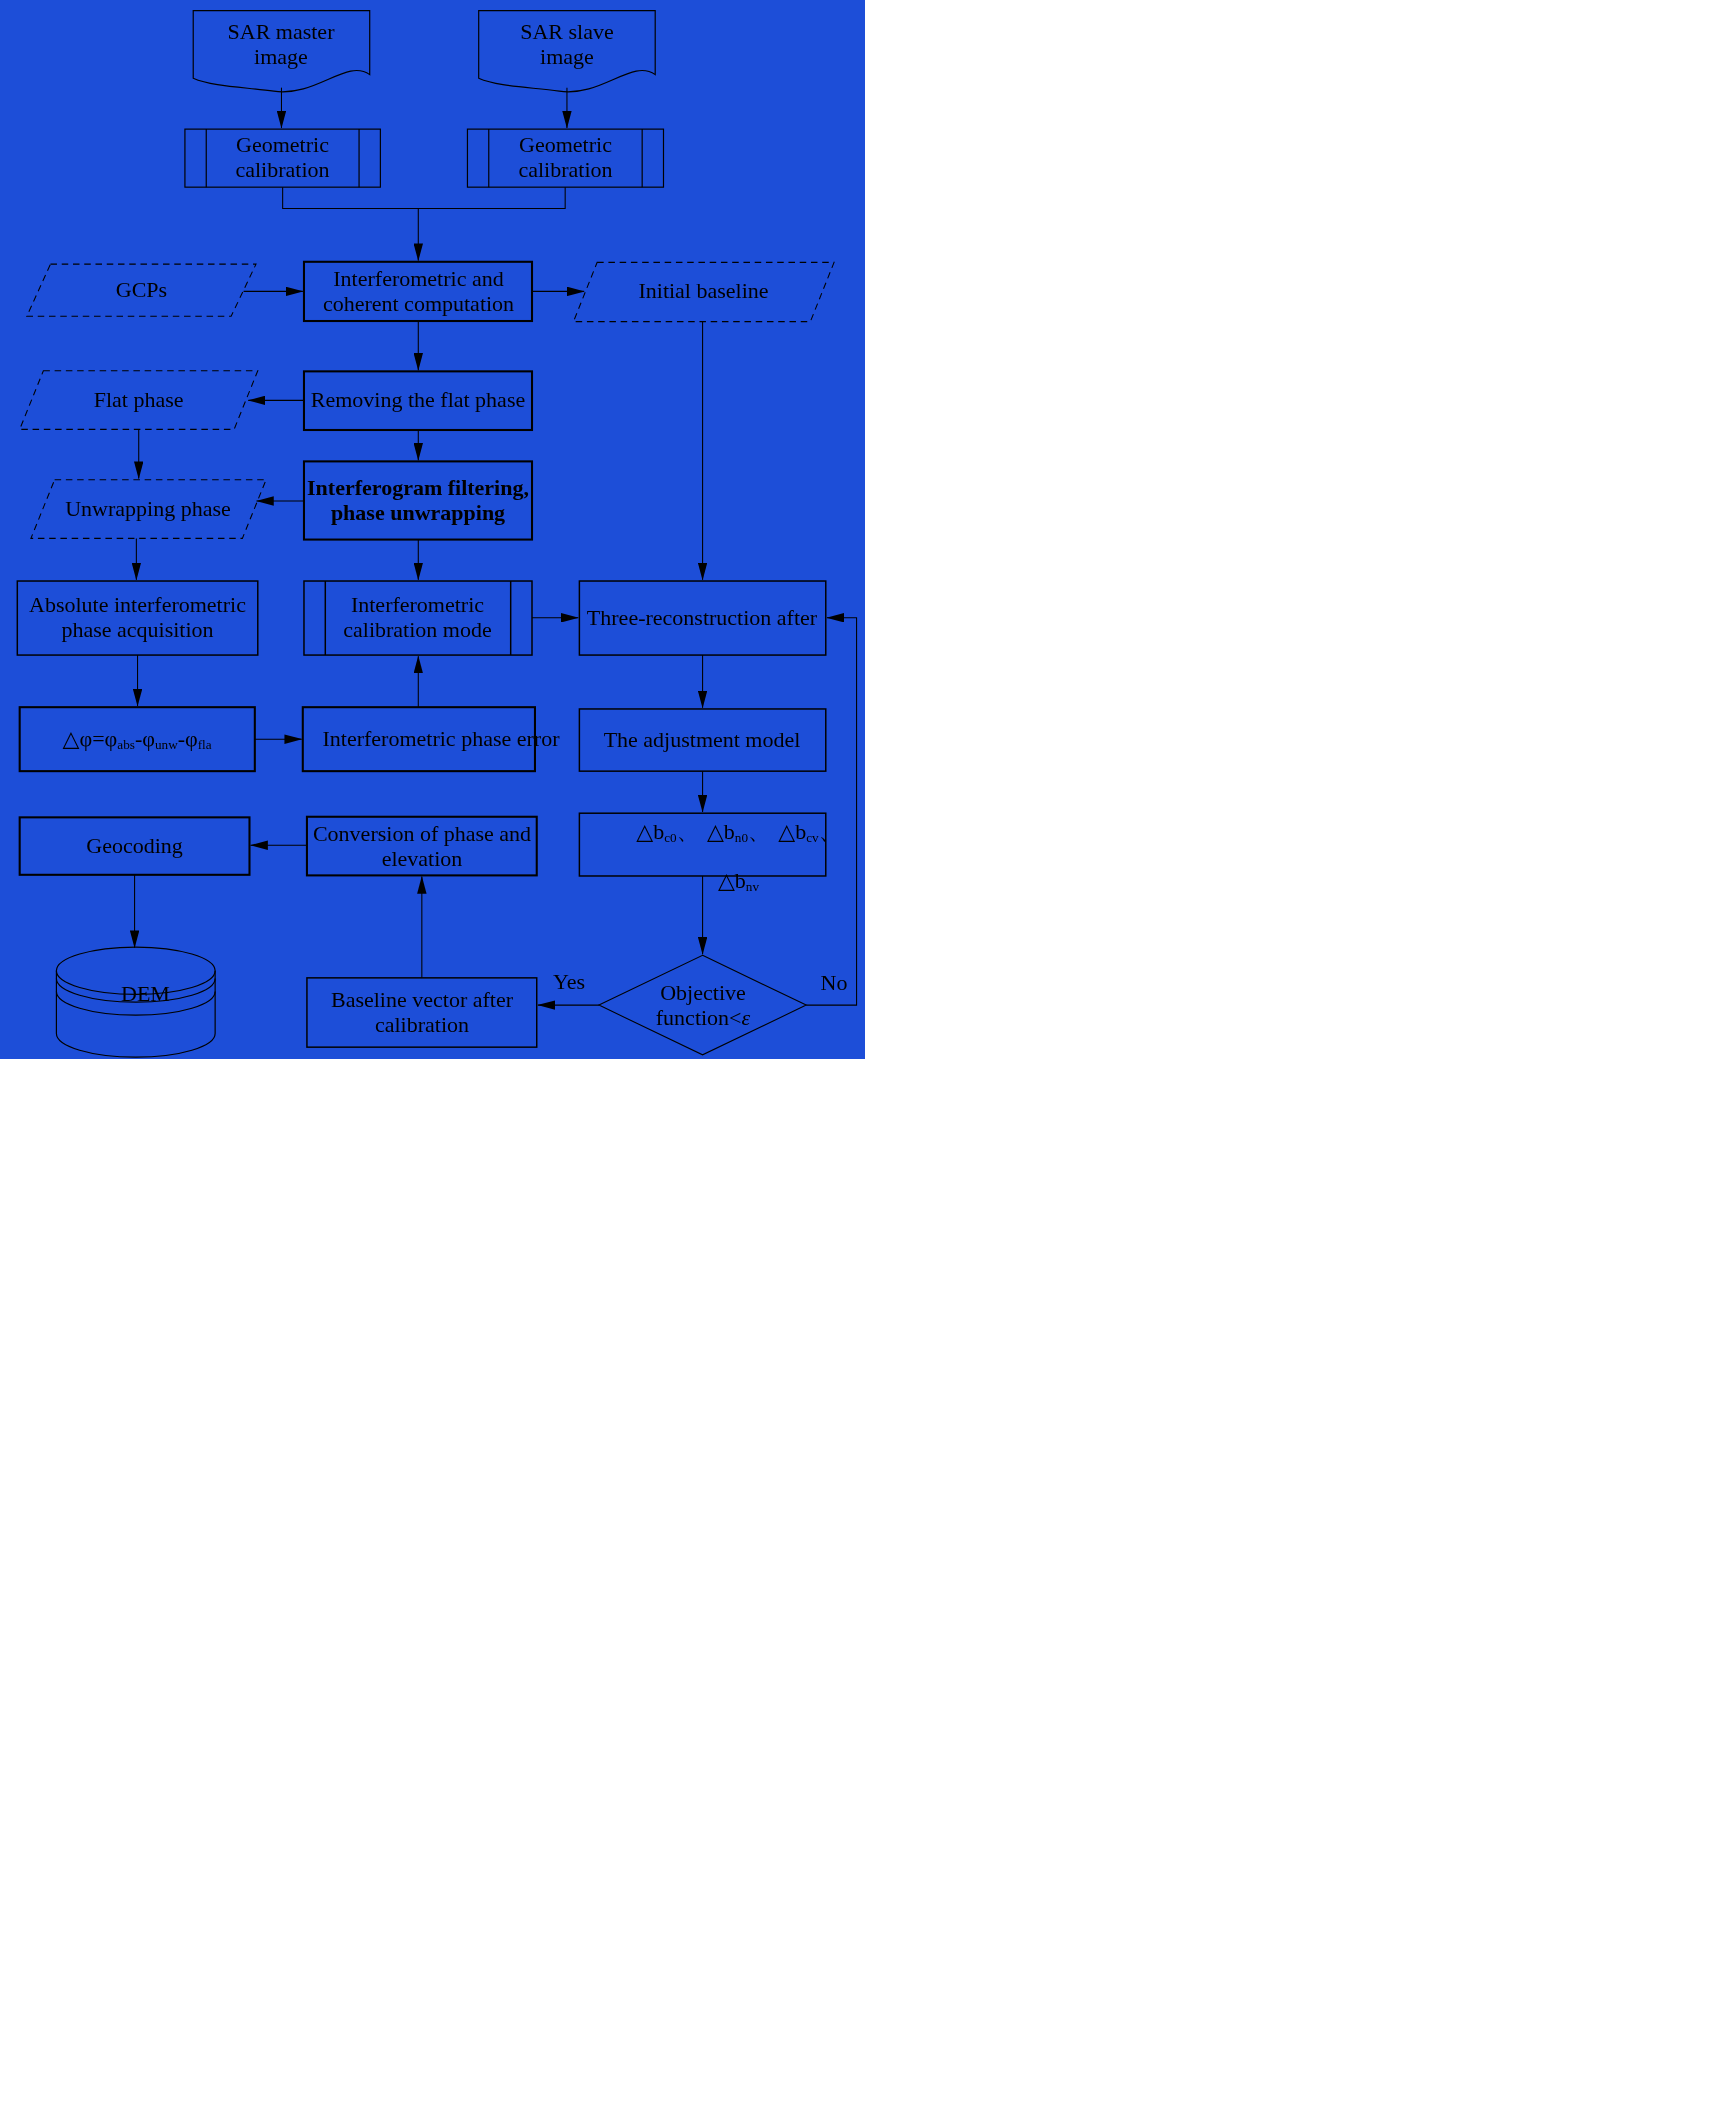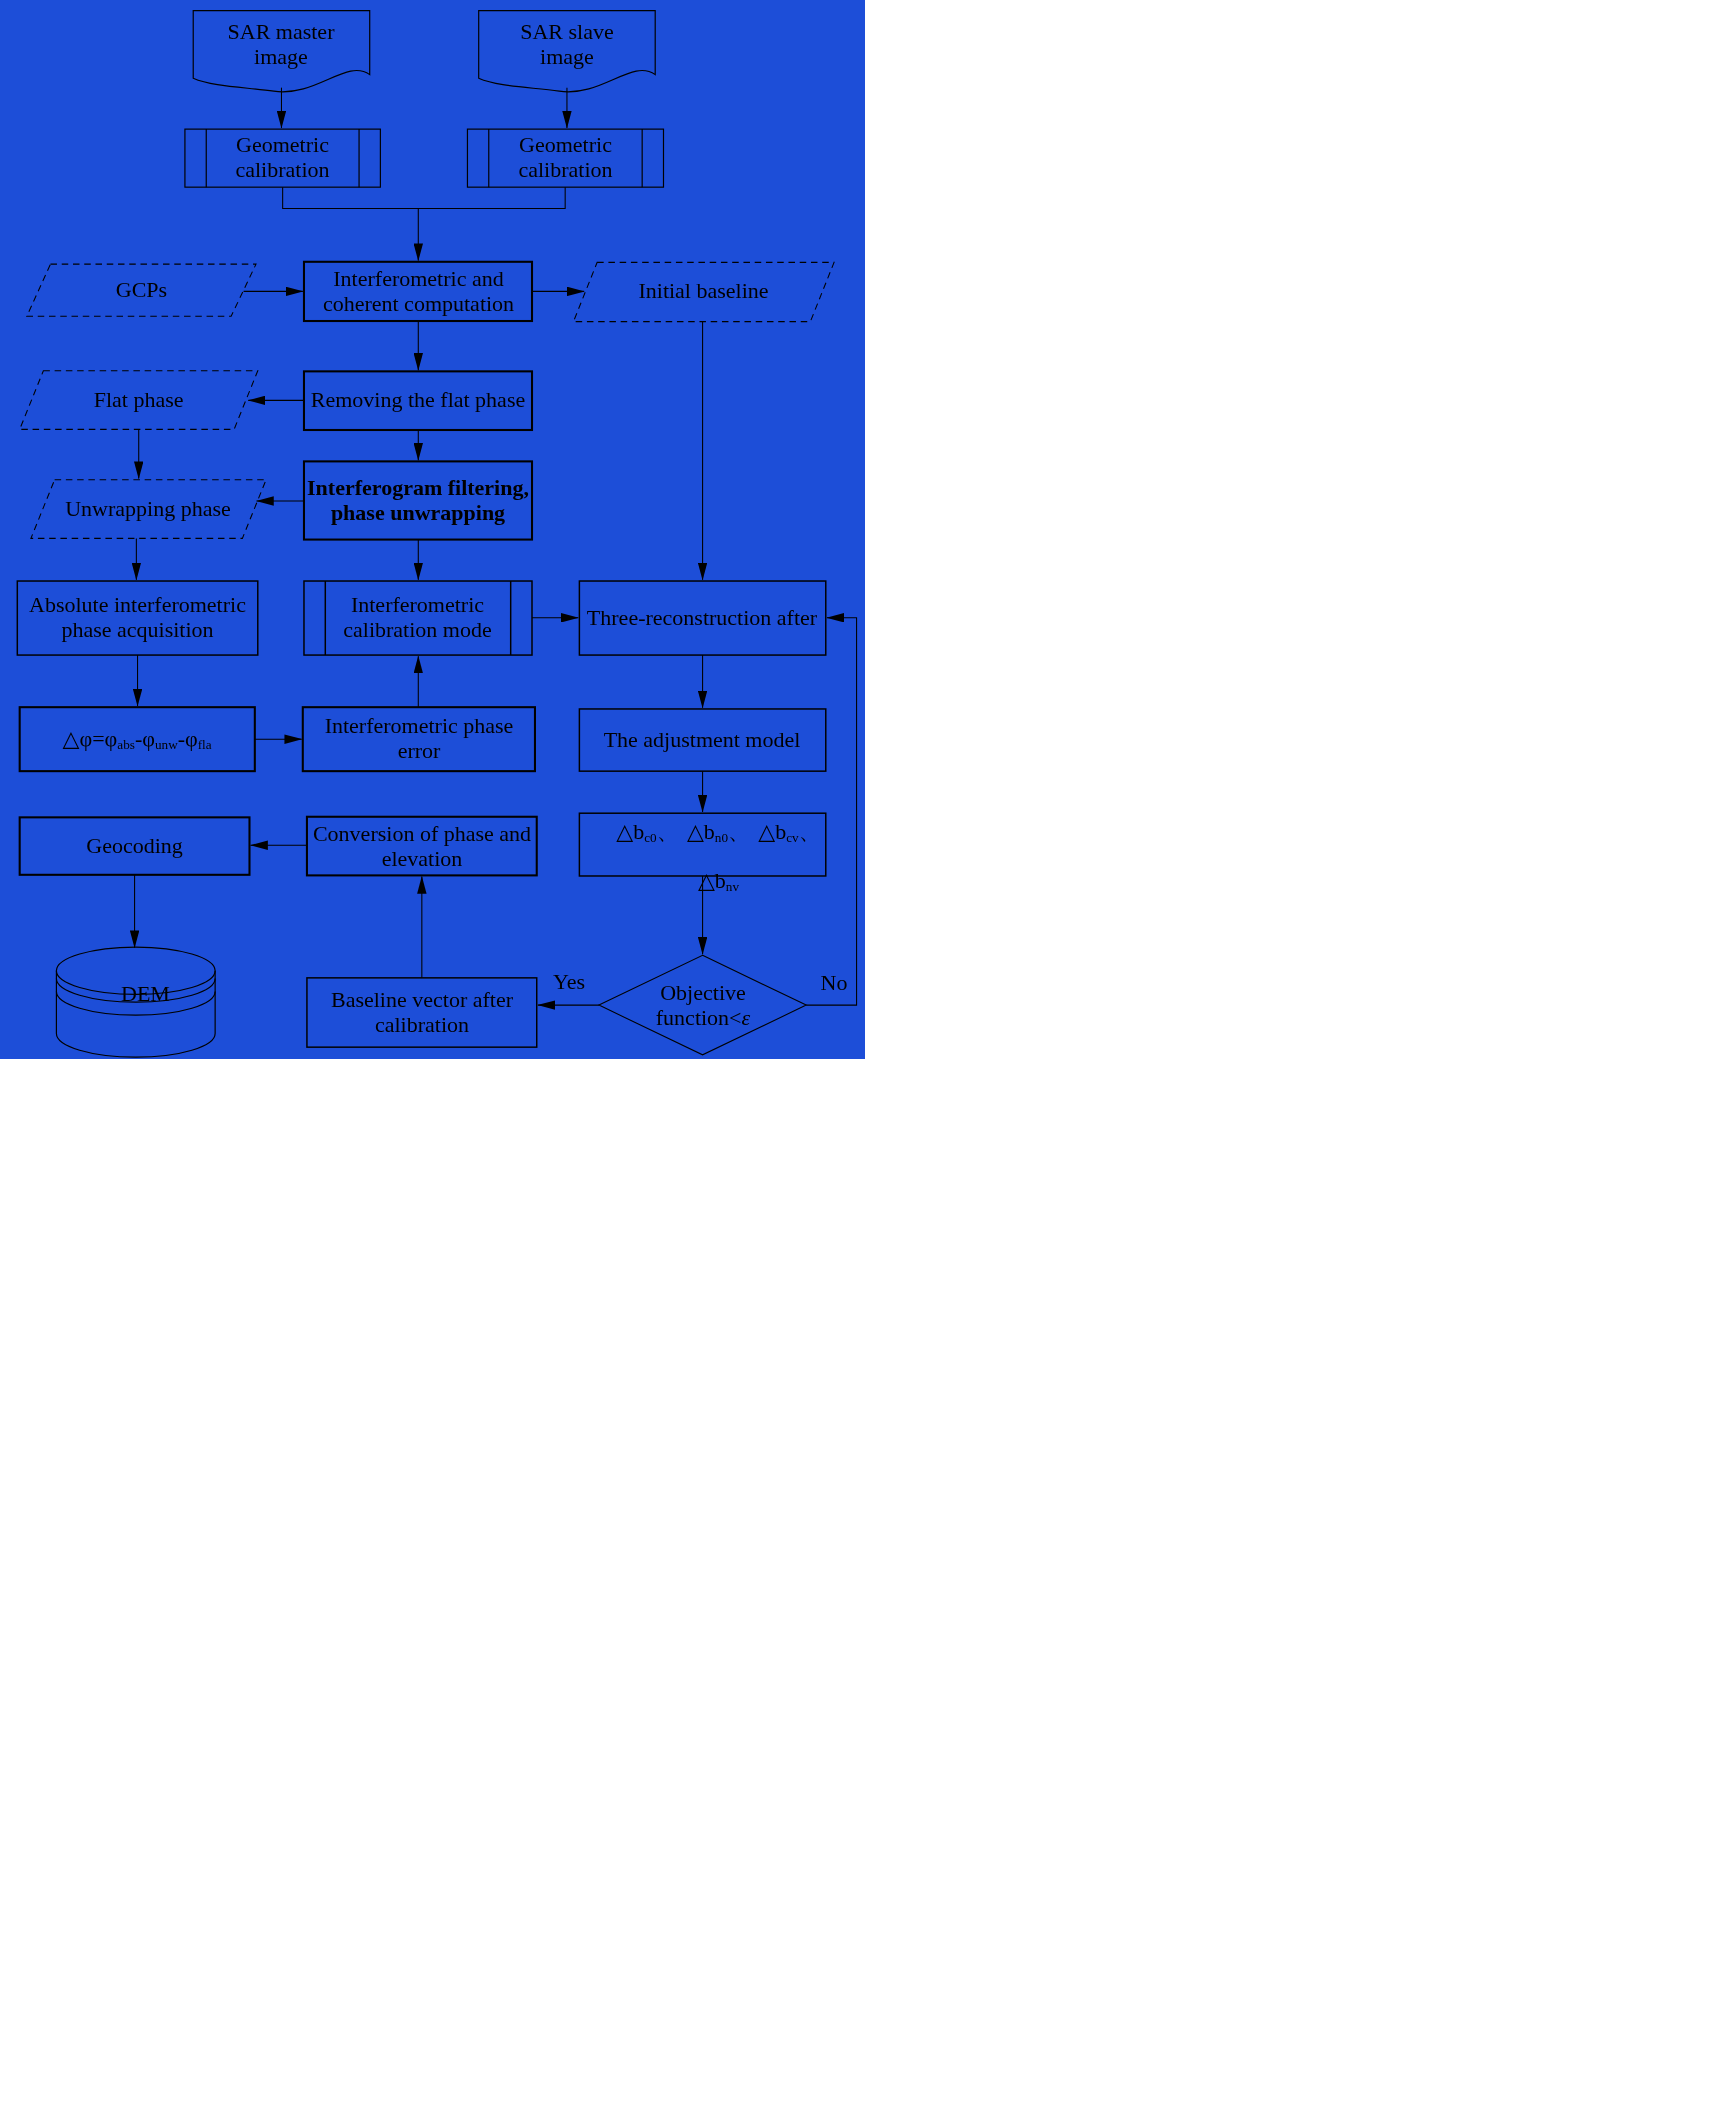--- a/index.html
+++ b/index.html
@@ -124,26 +124,26 @@
   <div class="lbl" style="left:17px;top:581px;width:241px;height:74px;"><span class="inner">Absolute interferometric phase acquisition</span></div>
   <div class="lbl" style="left:325px;top:581px;width:185px;height:74px;"><span class="inner">Interferometric calibration mode</span></div>
   <div class="lbl" style="left:579px;top:581px;width:246px;height:74px;"><span class="inner">Three-reconstruction after</span></div>
 
   <div class="lbl eq" style="left:19.6px;top:707px;width:235px;height:64px;">
     <span class="inner">
       <span>△φ=φ</span><sub class="ss">abs</sub><span>-φ</span><sub class="ss">unw</sub><span>-φ</span><sub class="ss">fla</sub>
     </span>
   </div>
 
-  <div class="lbl" style="left:303px;top:707px;width:232px;height:64px;"><span class="inner">Interferometric phase error</span></div>
+  <div class="lbl" style="left:303px;top:707px;width:276px;height:64px;"><span class="inner">Interferometric phase error</span></div>
   <div class="lbl" style="left:579px;top:709px;width:246px;height:62px;"><span class="inner">The adjustment model</span></div>
   <div class="lbl" style="left:19.6px;top:818px;width:230px;height:57px;"><span class="inner">Geocoding</span></div>
   <div class="lbl" style="left:307px;top:817px;width:230px;height:59px;"><span class="inner">Conversion of phase and elevation</span></div>
 
-  <div class="lbl" style="left:559px;top:813px;width:279px;height:63px;padding-left:20px;">
+  <div class="lbl" style="left:579px;top:813px;width:279px;height:63px;padding-left:20px;">
     <span class="inner">
       <span>△b</span><sub class="ss">c0</sub><span class="sep">、</span><span>△b</span><sub class="ss">n0</sub><span class="sep">、</span><span>△b</span><sub class="ss">cv</sub><span>、</span><br>
       <span>△b</span><sub class="ss">nv</sub>
     </span>
   </div>
 
   <div class="lbl" style="left:56px;top:976px;width:143px;height:36px;padding-left:18px;"><span class="inner">DEM</span></div>
   <div class="lbl" style="left:307px;top:978px;width:230px;height:69px;"><span class="inner">Baseline vector after calibration</span></div>
 
   <div class="lbl" style="left:614px;top:970px;width:178px;height:71px;">

